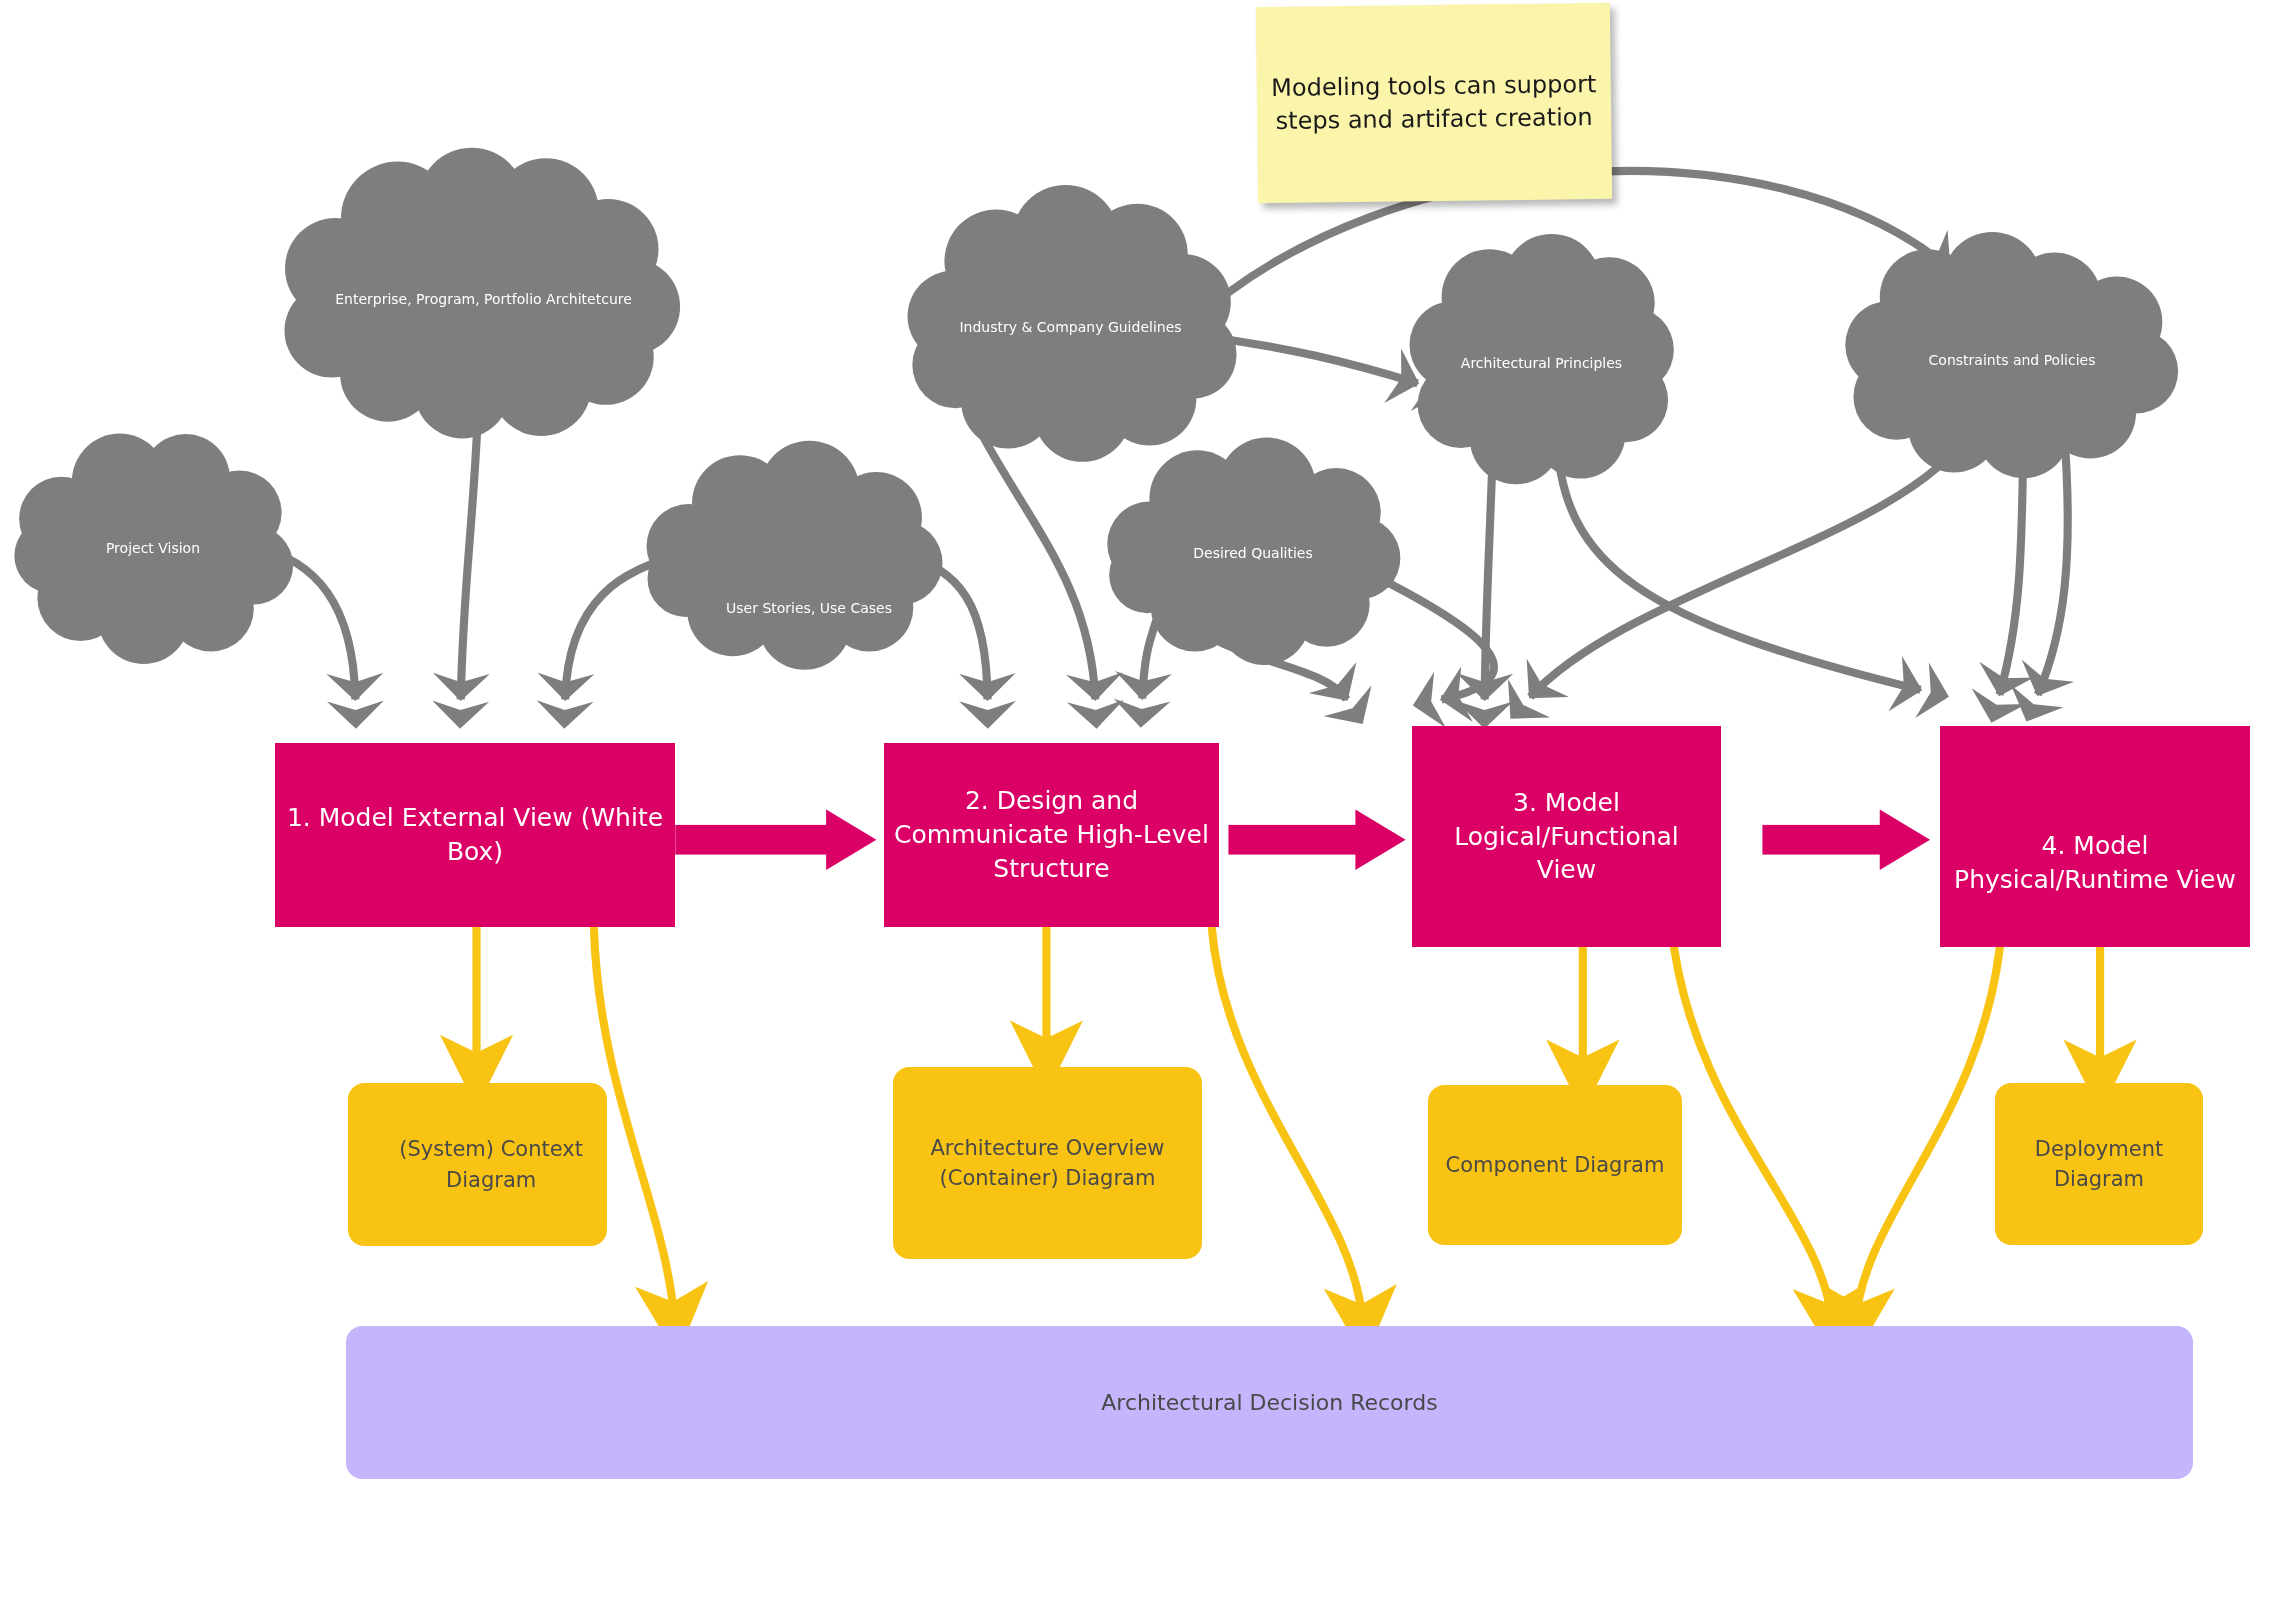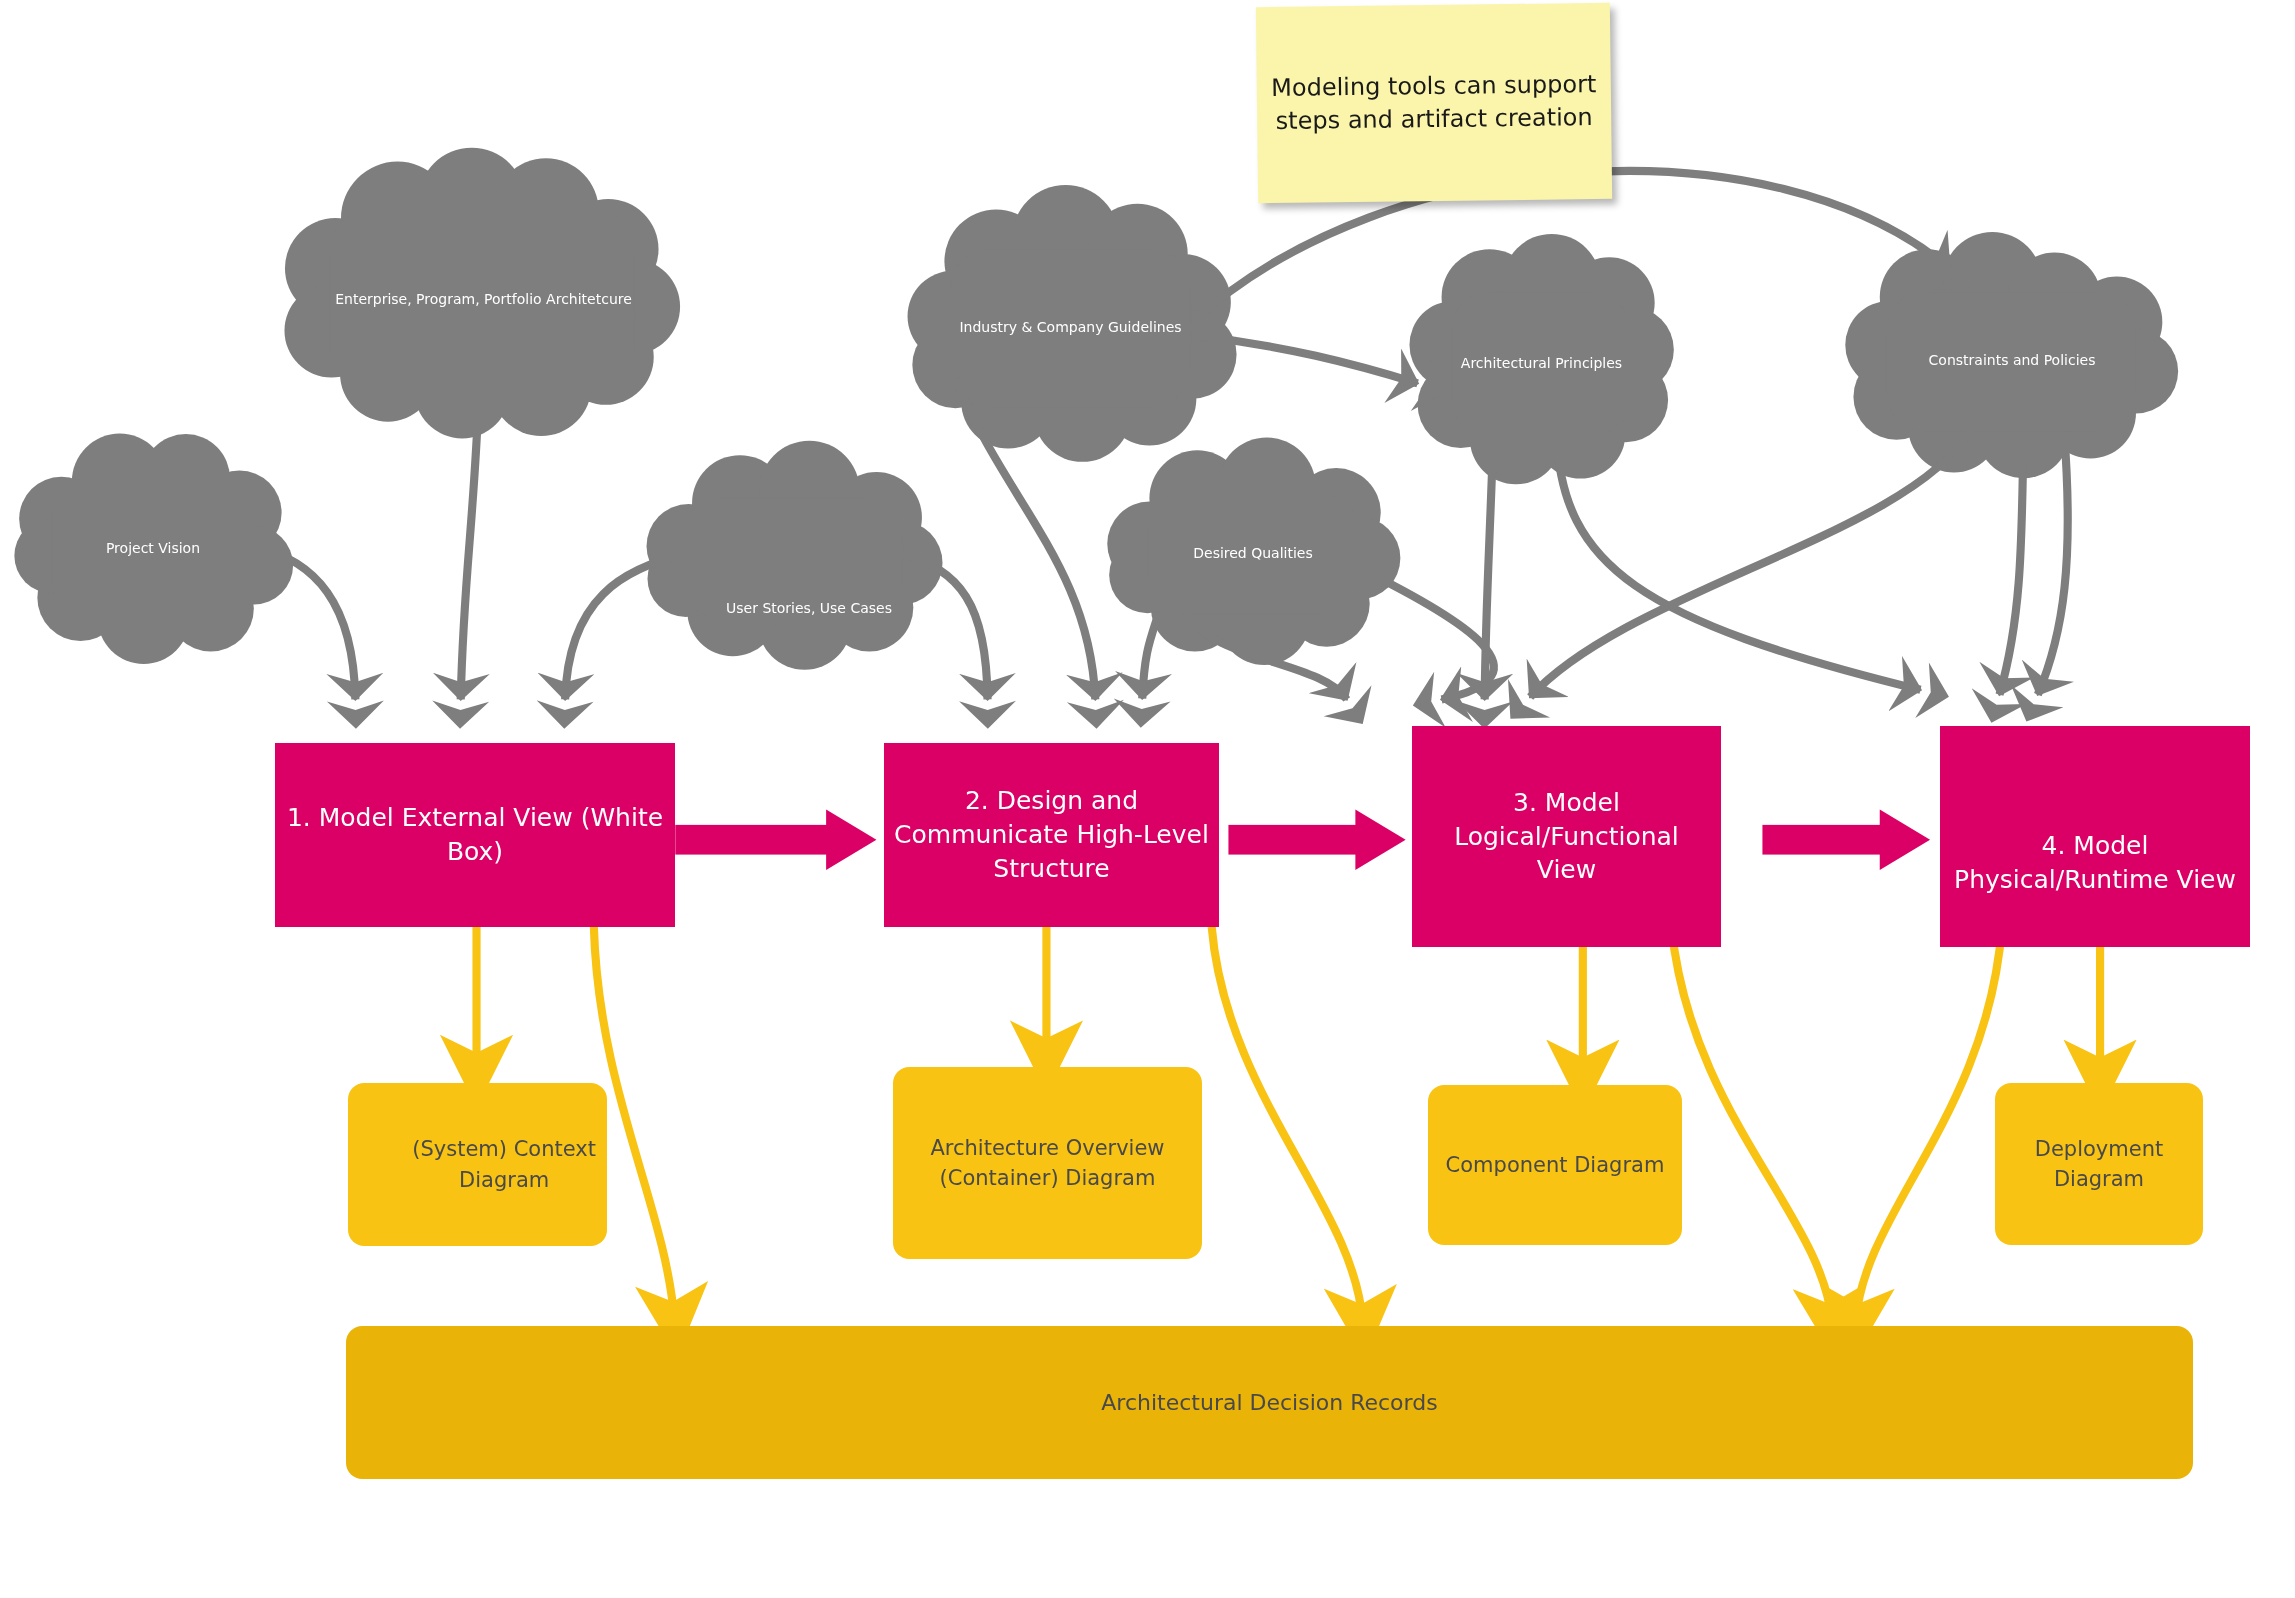--- a/index.html
+++ b/index.html
@@ -9,21 +9,21 @@
 
   .cloud-label,.box-label,.artifact-label,.note-label{
     position:absolute;display:flex;align-items:center;justify-content:center;
     text-align:center;box-sizing:border-box;pointer-events:none;
   }
   .cloud-label{color:#ffffff;font-size:14px;line-height:1.35;}
   .box{position:absolute;background:#DA0066;box-sizing:border-box;}
   .box-label{color:#ffffff;font-size:25px;line-height:1.35;padding:0 8.6px;}
   .artifact{position:absolute;background:#F8C313;border-radius:16.3px;box-sizing:border-box;}
   .artifact-label{color:#494949;font-size:21px;line-height:1.45;padding:0 7.7px;}
-  .adr{position:absolute;background:#eab308;border-radius:16.3px;box-sizing:border-box;}
+  .adr{position:absolute;background:#c4b5fd;border-radius:16.3px;box-sizing:border-box;}
   .adr-label{position:absolute;display:flex;align-items:center;justify-content:center;
     color:#494949;font-size:22px;width:100%;height:100%;}
   .note{position:absolute;background:#FAF5AA;box-shadow:4.8px 5.7px 7.7px rgba(0,0,0,.28);
     transform:rotate(-0.7deg);}
   .note-label{color:#1a1a1a;font-size:24px;line-height:1.36;padding:0 9.6px;}
 </style>
 </head>
 <body>
 
 <div id="stage">
@@ -254,21 +254,21 @@
     </div>
   </div>
 
   <div class="box" style="left:1940px;top:726px;width:310px;height:221px;">
     <div class="box-label" style="left:0;top:0;width:310px;height:221px;margin-top:26px;">
       <span>4. Model Physical/Runtime View</span>
     </div>
   </div>
 
   <div class="artifact" style="left:348px;top:1083px;width:259px;height:163px;">
-    <div class="artifact-label" style="left:13px;top:0;width:261px;height:163px;padding-left:33px;">
+    <div class="artifact-label" style="left:0;top:0;width:261px;height:163px;padding-left:33px;">
       <span>(System) Context Diagram</span>
     </div>
   </div>
 
   <div class="artifact" style="left:893px;top:1067px;width:309px;height:192px;">
     <div class="artifact-label" style="left:0;top:0;width:309px;height:192px;">
       <span>Architecture Overview (Container) Diagram</span>
     </div>
   </div>
 

